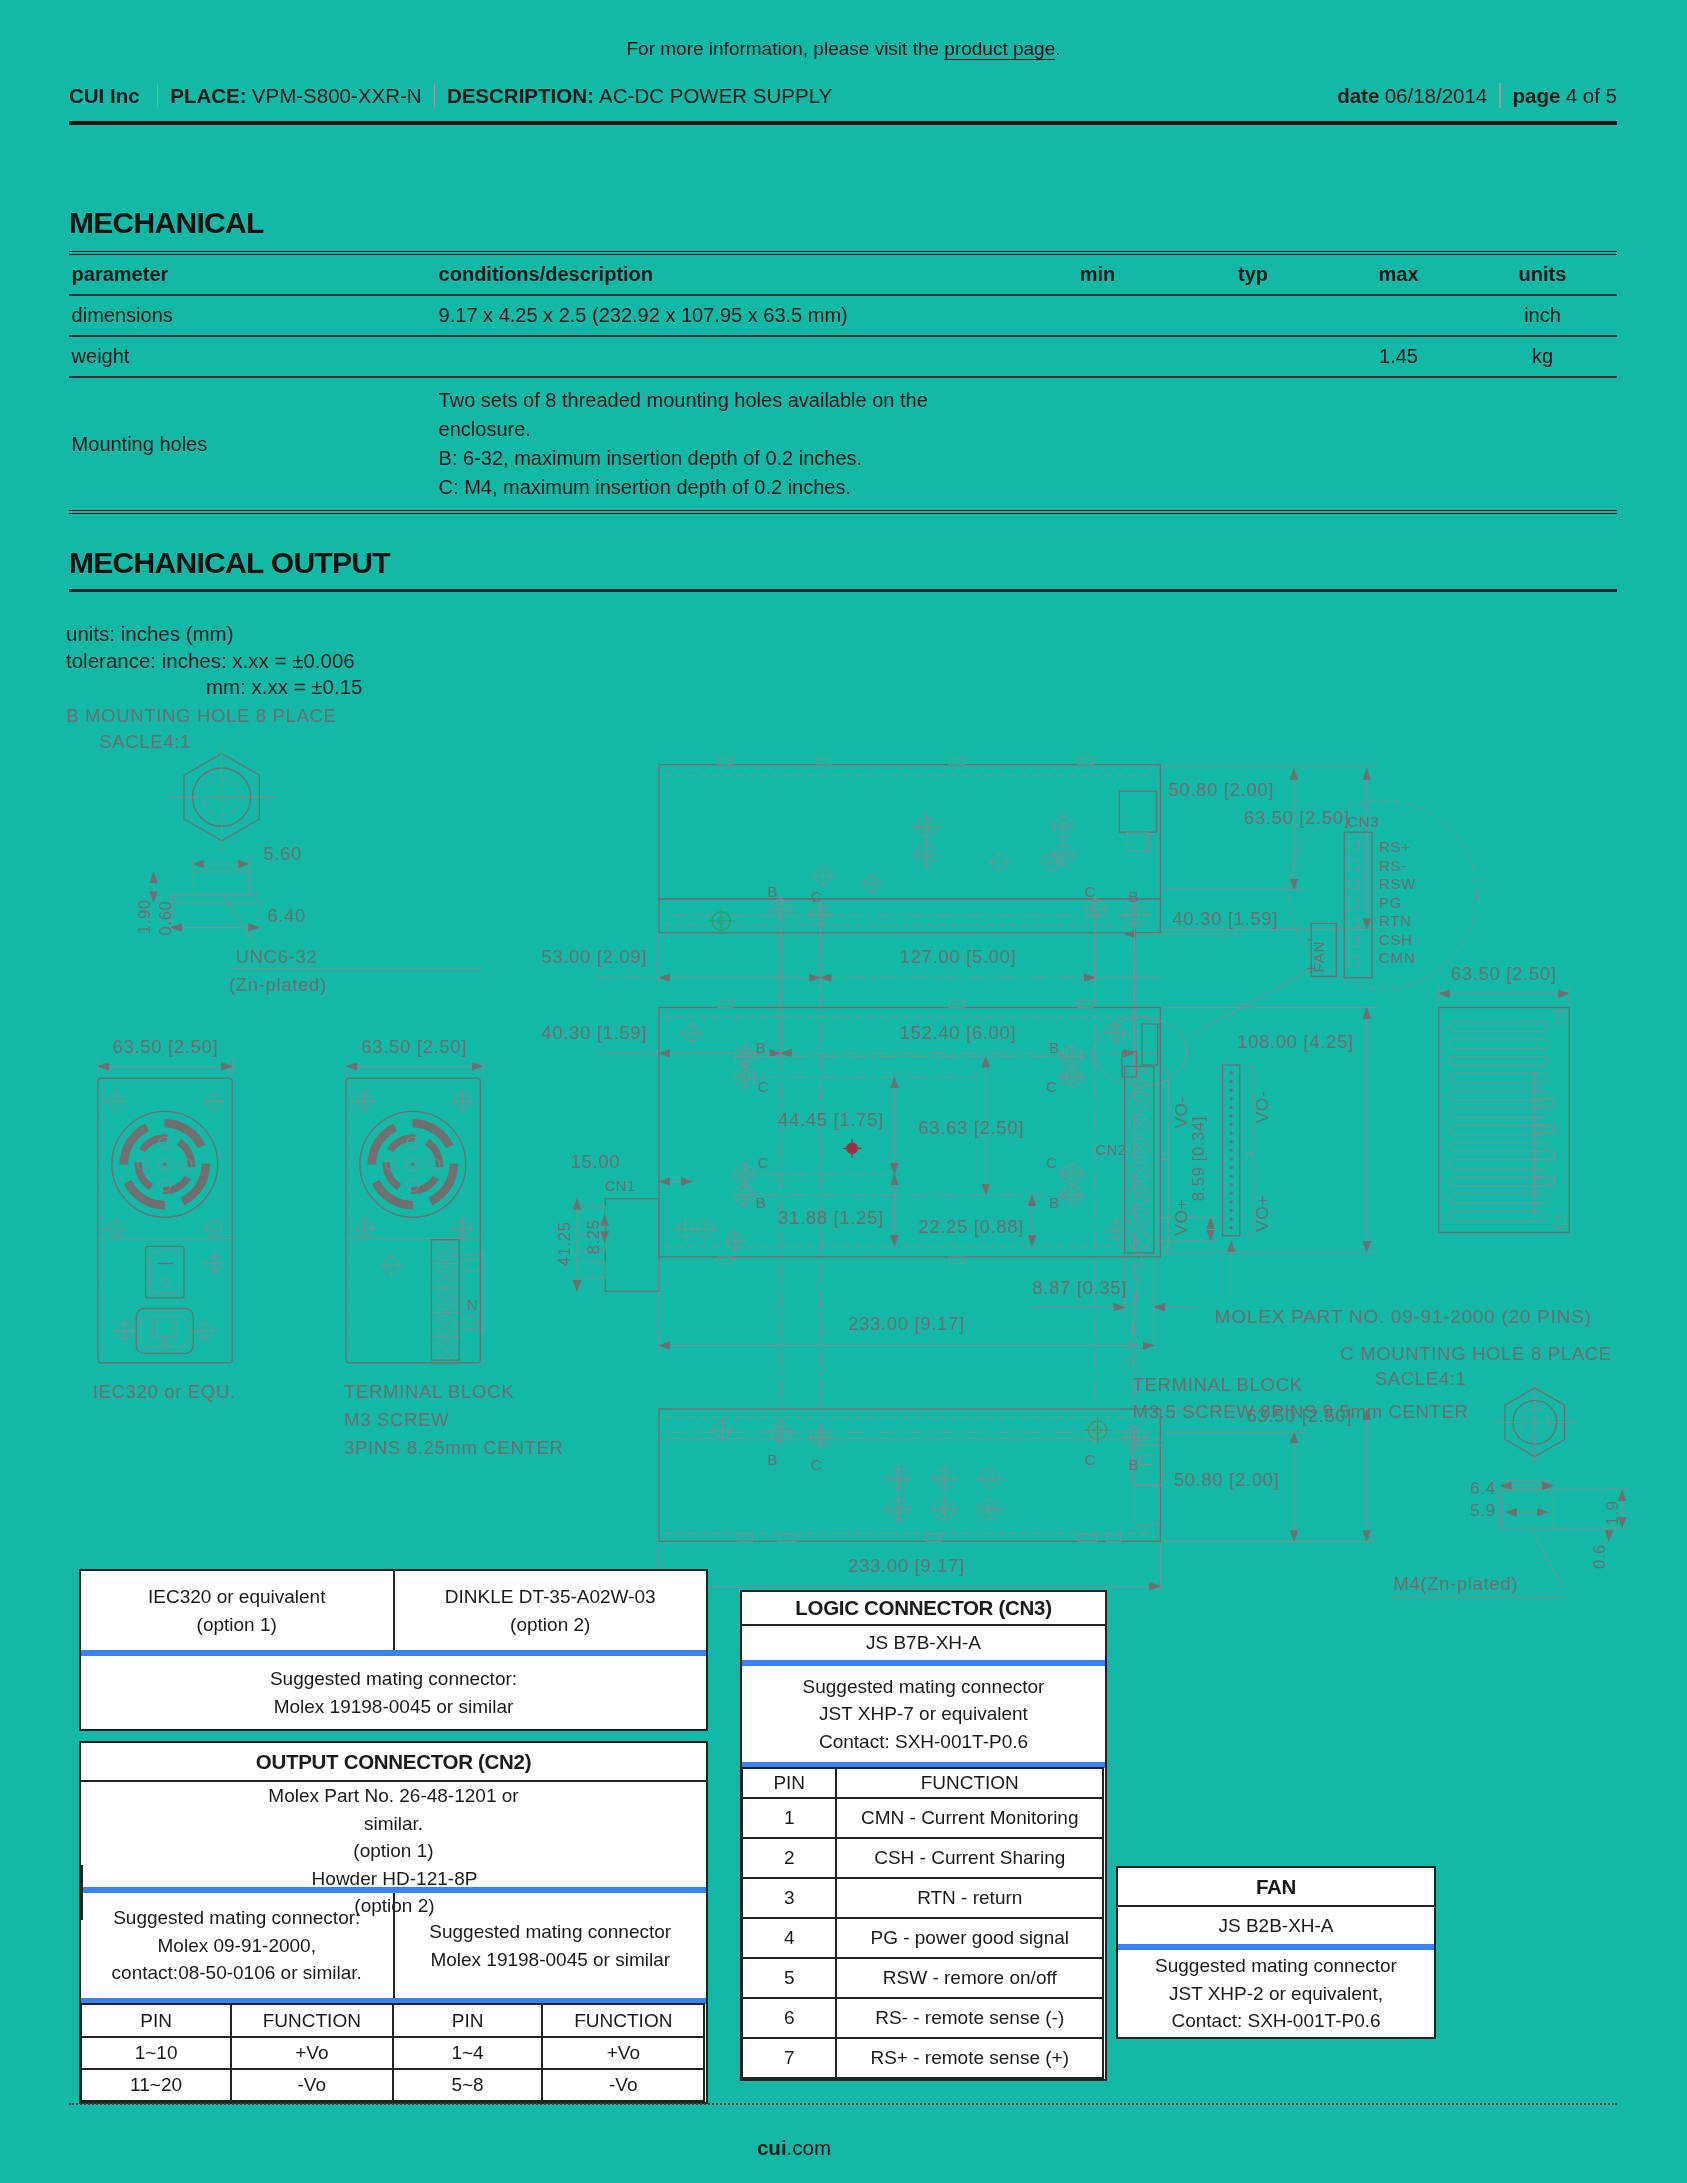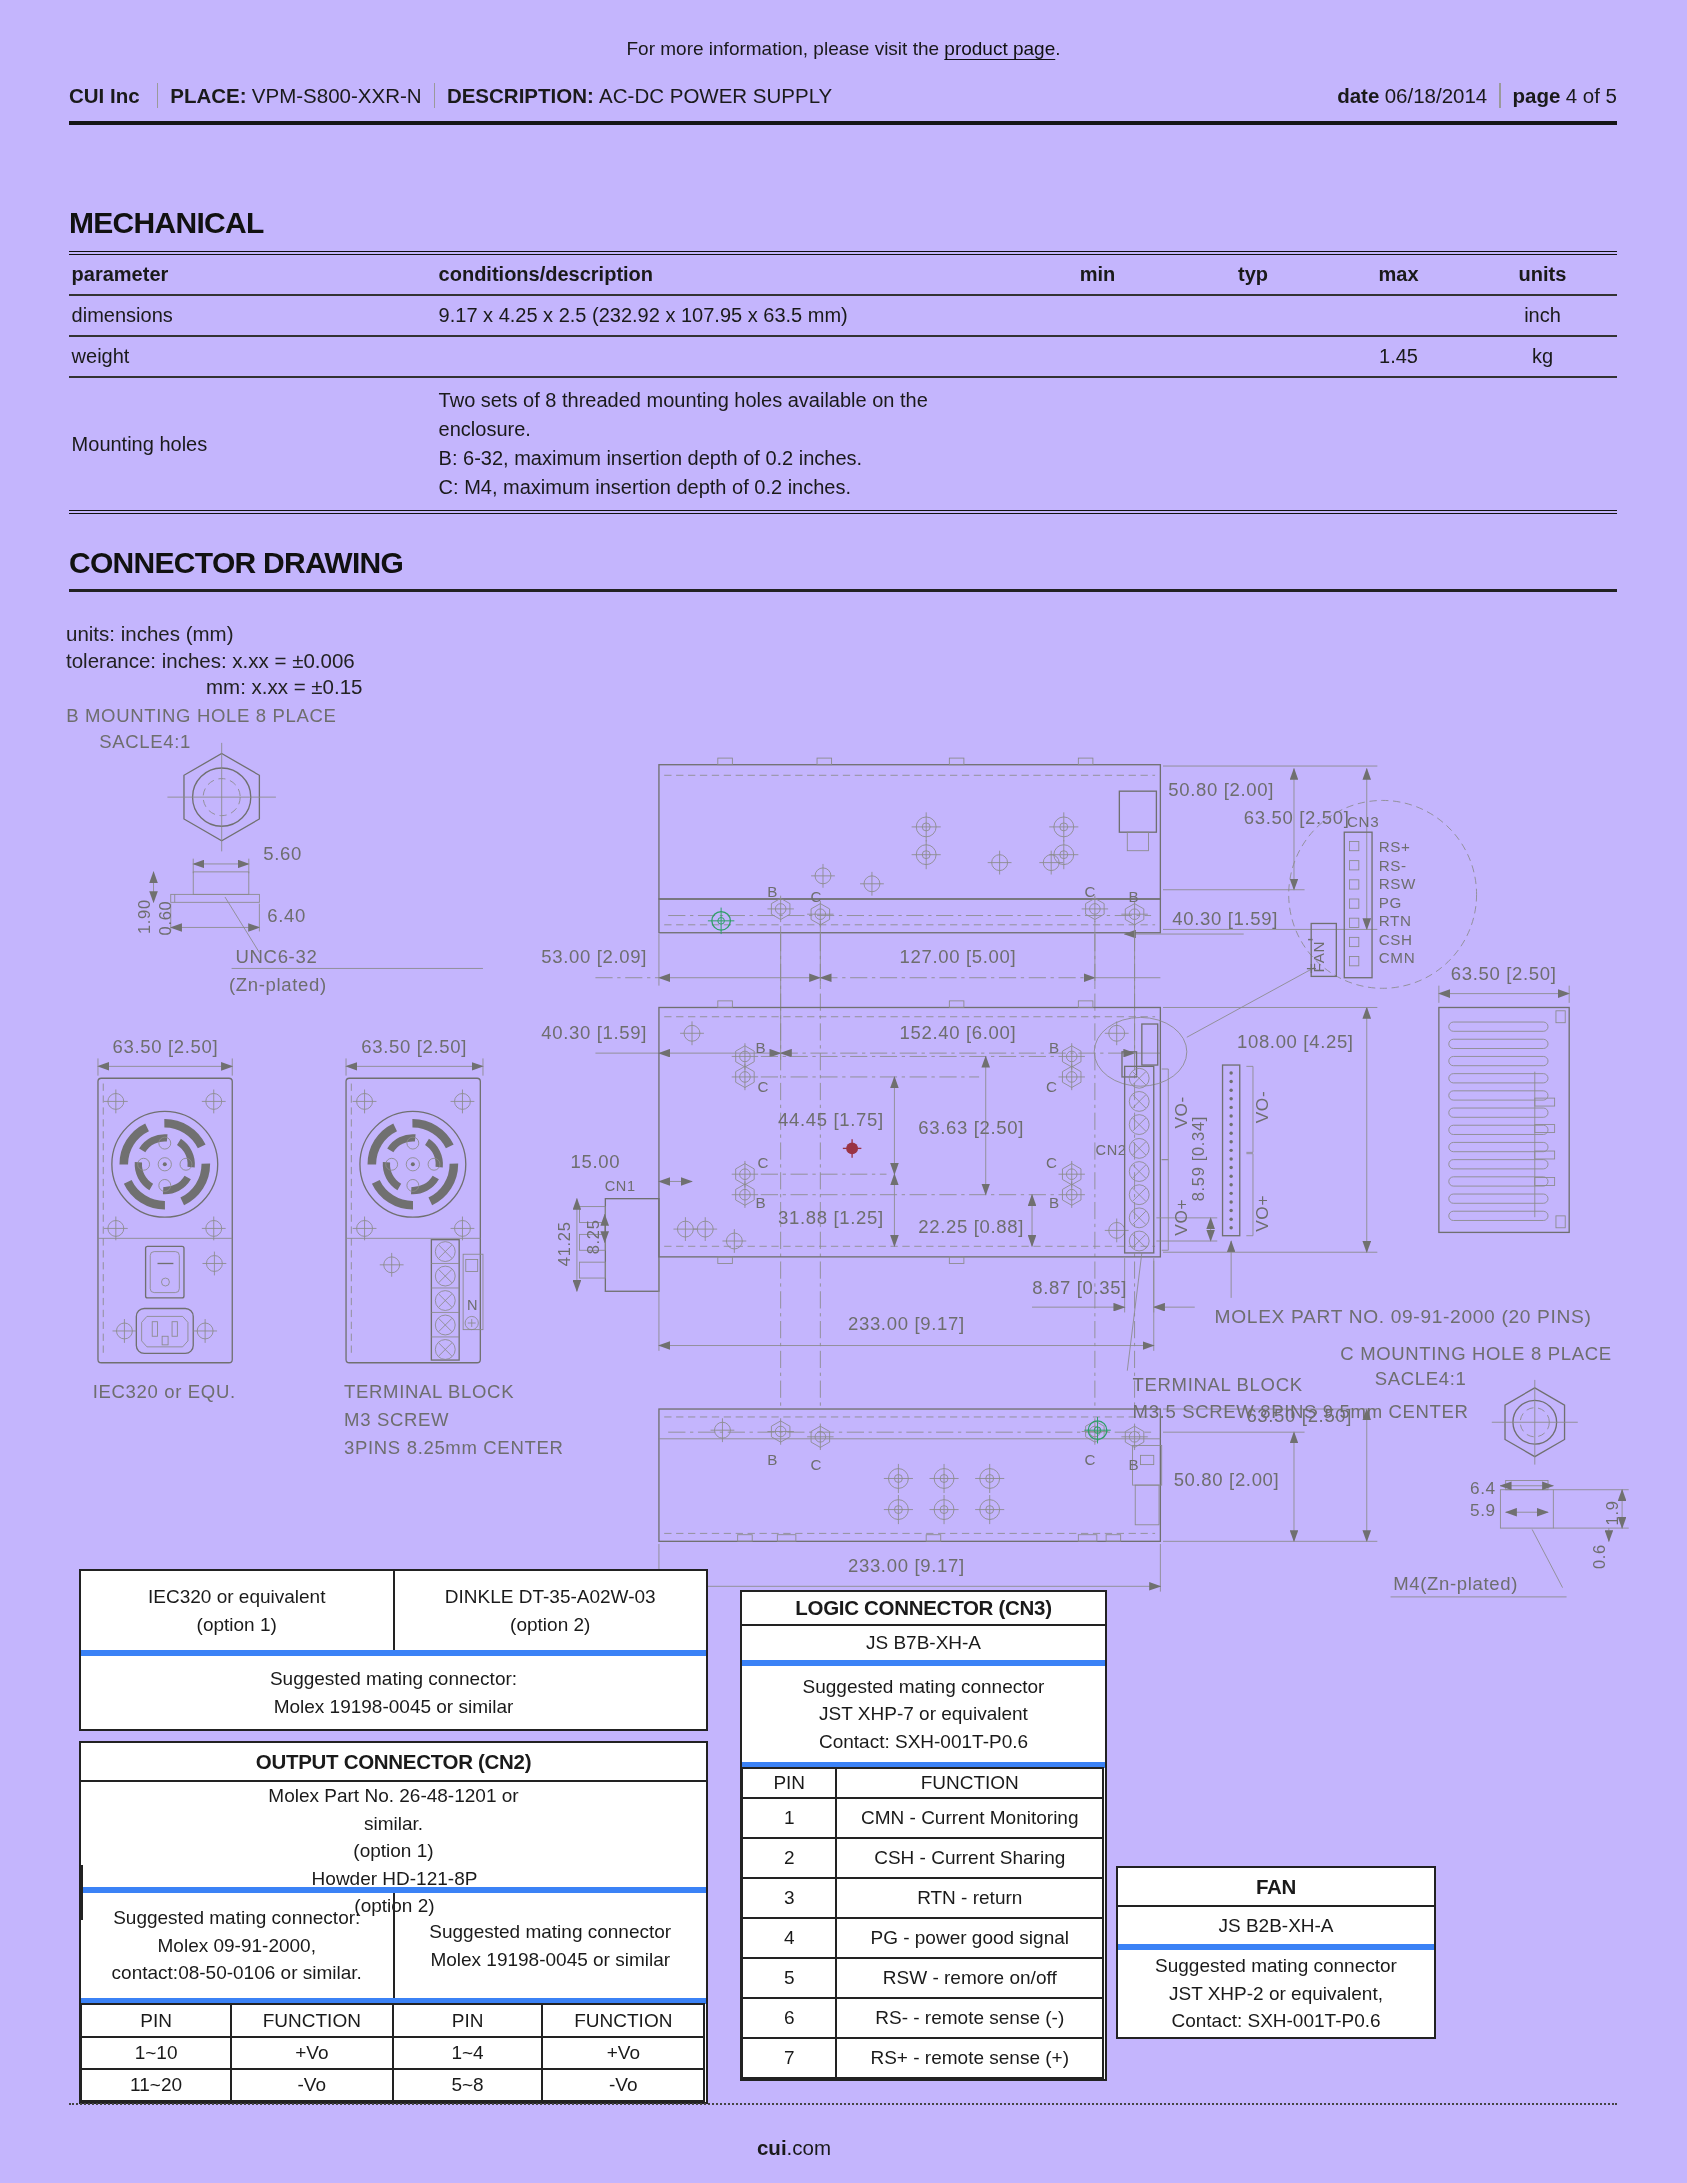--- a/index.html
+++ b/index.html
@@ -1,16 +1,16 @@
 <!DOCTYPE html>
 <html style="font-size:10.6px"><head>
 <meta charset="utf-8">
 <style>
   html,body{margin:0;padding:0;background:#e8e8e8;}
-  .page{position:relative;width:1687px;height:2183px;background:#c4b5fd;
+  .page{position:relative;width:1687px;height:2183px;background:#14b8a6;
         font-family:"Liberation Sans",sans-serif;color:#1a1a1a;overflow:hidden;}
   .abs{position:absolute;}
 
   
   .info-line{top:38px;left:0;width:1687px;text-align:center;font-size:19px;}
   .info-line a{color:#111;text-decoration:underline;text-underline-offset:4px;}
   .doc-header{top:83px;left:69px;width:1548px;display:flex;align-items:center;font-size:20.5px;}
   .doc-header .sep{width:1.3px;height:25px;background:#9a9a9a;margin:0 12px;}
   .doc-header b{font-weight:bold;margin-right:5.3px;}
   .doc-header .right{margin-left:auto;display:flex;align-items:center;}
@@ -121,21 +121,21 @@
 B: 6-32, maximum insertion depth of 0.2 inches.
 C: M4, maximum insertion depth of 0.2 inches.</td>
       <td class="num"></td>
       <td class="num"></td>
       <td class="num"></td>
       <td class="num"></td>
     </tr>
   </tbody>
     </table>
 
-  <div class="abs sec-title" style="top:546px;left:69px;">CONNECTOR DRAWING</div>
+  <div class="abs sec-title" style="top:546px;left:69px;">MECHANICAL OUTPUT</div>
   <div class="abs sec-rule" style="top:589px;left:69px;width:1548px;"></div>
   <div class="abs notes" style="top:621px;left:66px;">
     <div>units: inches (mm)</div>
     <div>tolerance: inches: x.xx = ±0.006</div>
     <div style="padding-left:140px;">mm: x.xx = ±0.15</div>
   </div>
 
   <svg class="abs" style="top:0;left:0;" width="1687" height="2183" viewBox="0 0 2550 3300">
     <defs>
       <marker id="ae" markerWidth="14" markerHeight="10" refX="13" refY="5" orient="auto-start-reverse">

